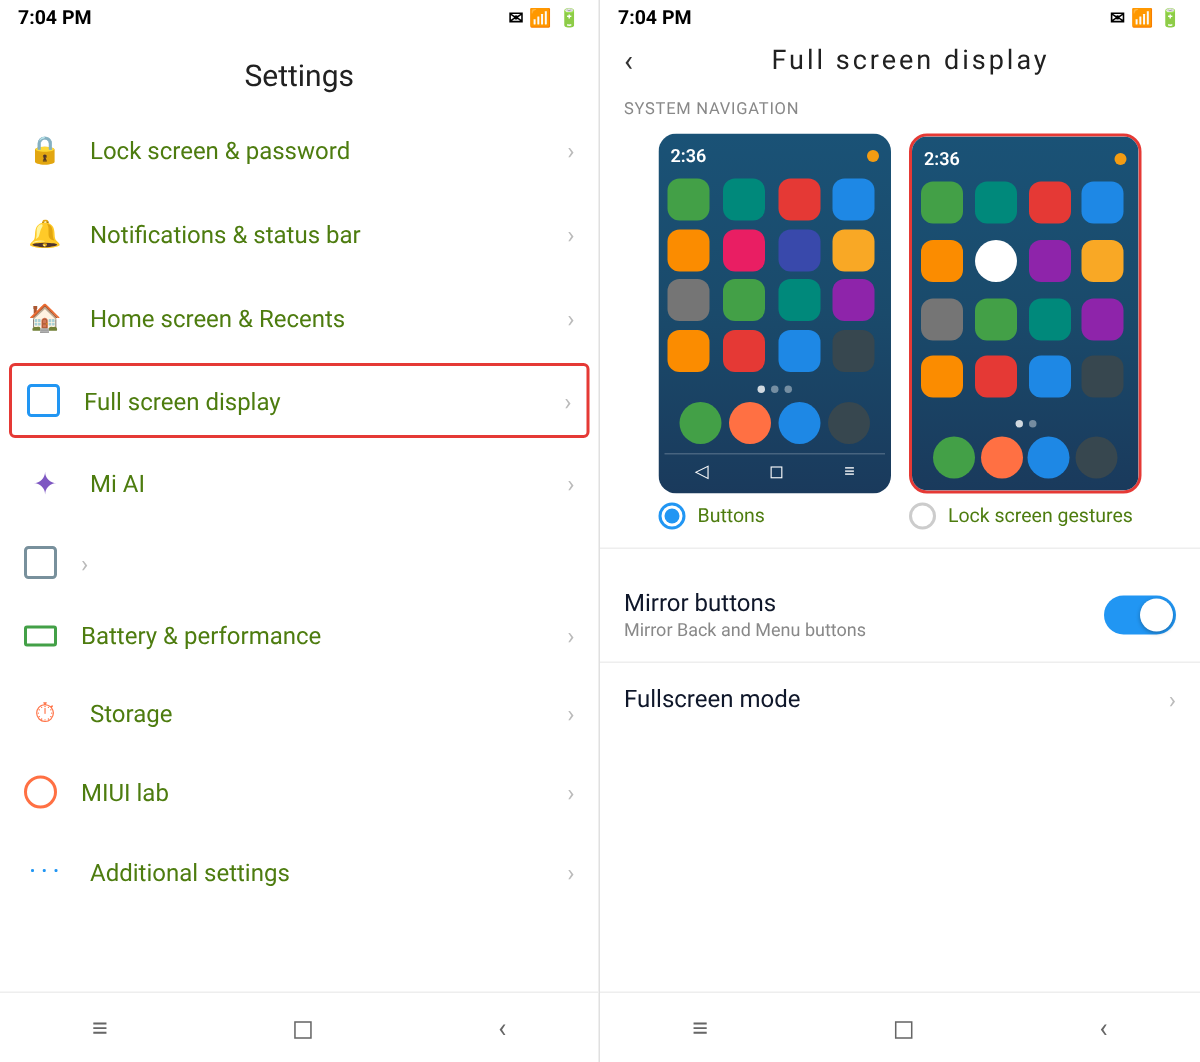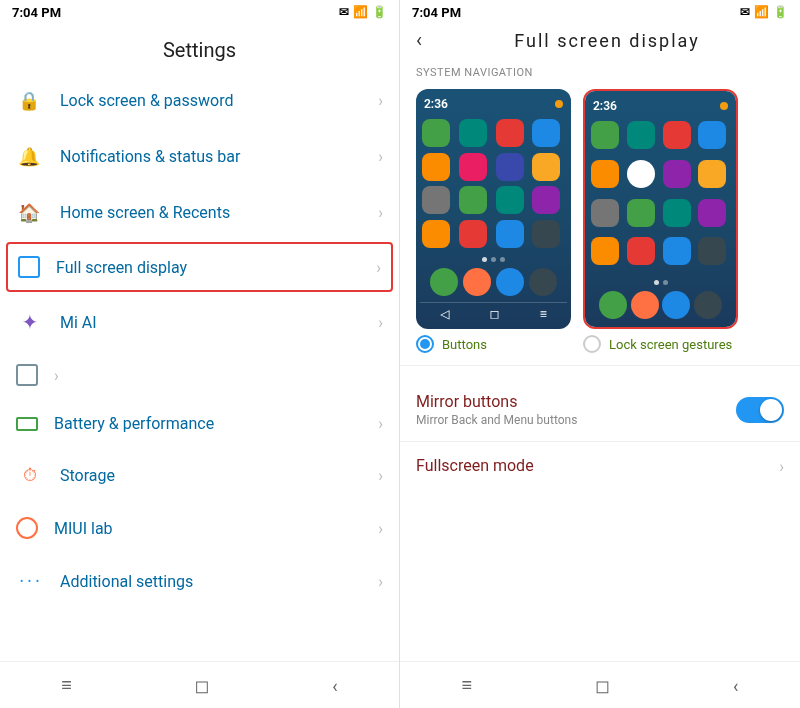--- a/index.html
+++ b/index.html
@@ -76,21 +76,21 @@
       align-items: center;
       justify-content: center;
       margin-right: 16px;
       font-size: 18px;
       flex-shrink: 0;
     }
 
     .menu-item .label {
       flex: 1;
       font-size: 16px;
-      color: #0369a1;
+      color: #4d7c0f;
     }
 
     .menu-item .chevron {
       color: #bbb;
       font-size: 16px;
     }
 
     .bottom-nav {
       margin-top: auto;
       display: flex;
@@ -126,20 +126,21 @@
       font-size: 11px;
       color: #888;
       padding: 8px 16px 10px;
       letter-spacing: 0.5px;
     }
 
     .phone-previews {
       display: flex;
       gap: 12px;
       padding: 0 16px;
+      justify-content: center;
     }
 
     .phone-preview {
       border-radius: 12px;
       overflow: hidden;
       width: 155px;
       height: 240px;
       position: relative;
       background: #1a4a6b;
       flex-shrink: 0;
@@ -214,21 +215,21 @@
 
     .settings-item {
       padding: 14px 16px;
       display: flex;
       align-items: center;
       justify-content: space-between;
     }
 
     .settings-item-text .title {
       font-size: 16px;
-      color: #7f1d1d;
+      color: #0f172a;
       margin-bottom: 2px;
     }
 
     .settings-item-text .subtitle {
       font-size: 12px;
       color: #888;
     }
 
     
     .toggle {

